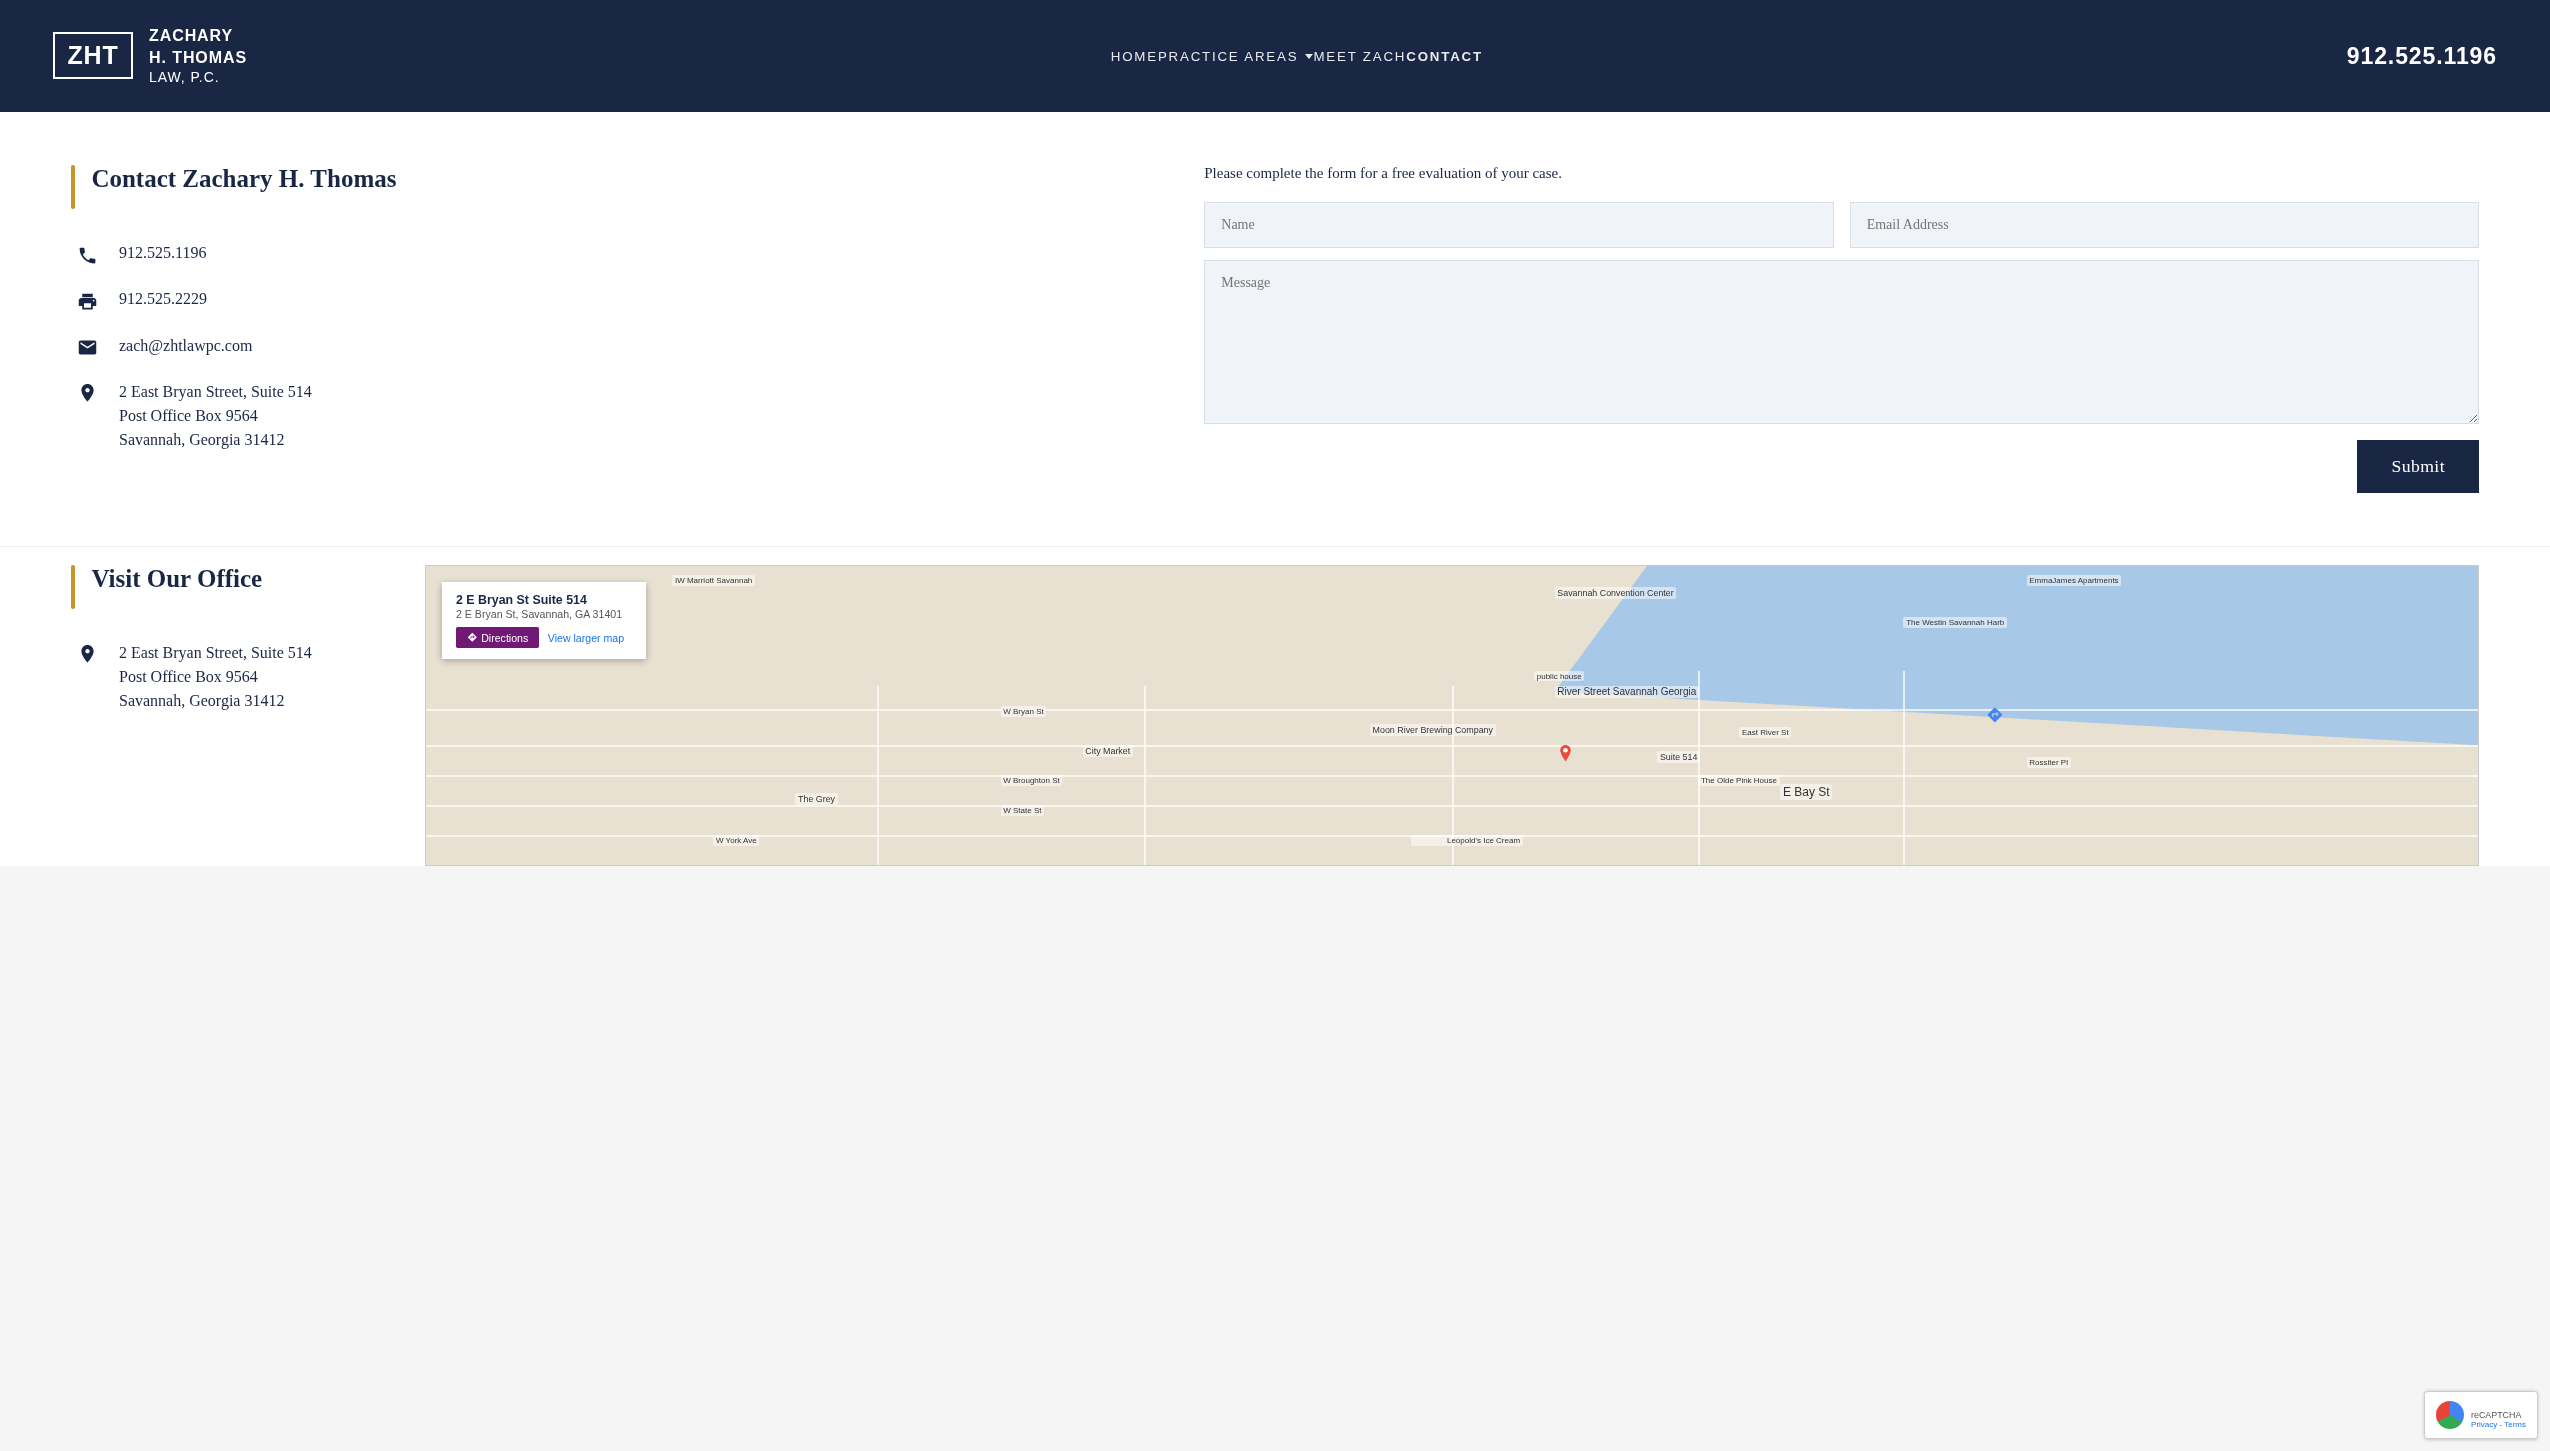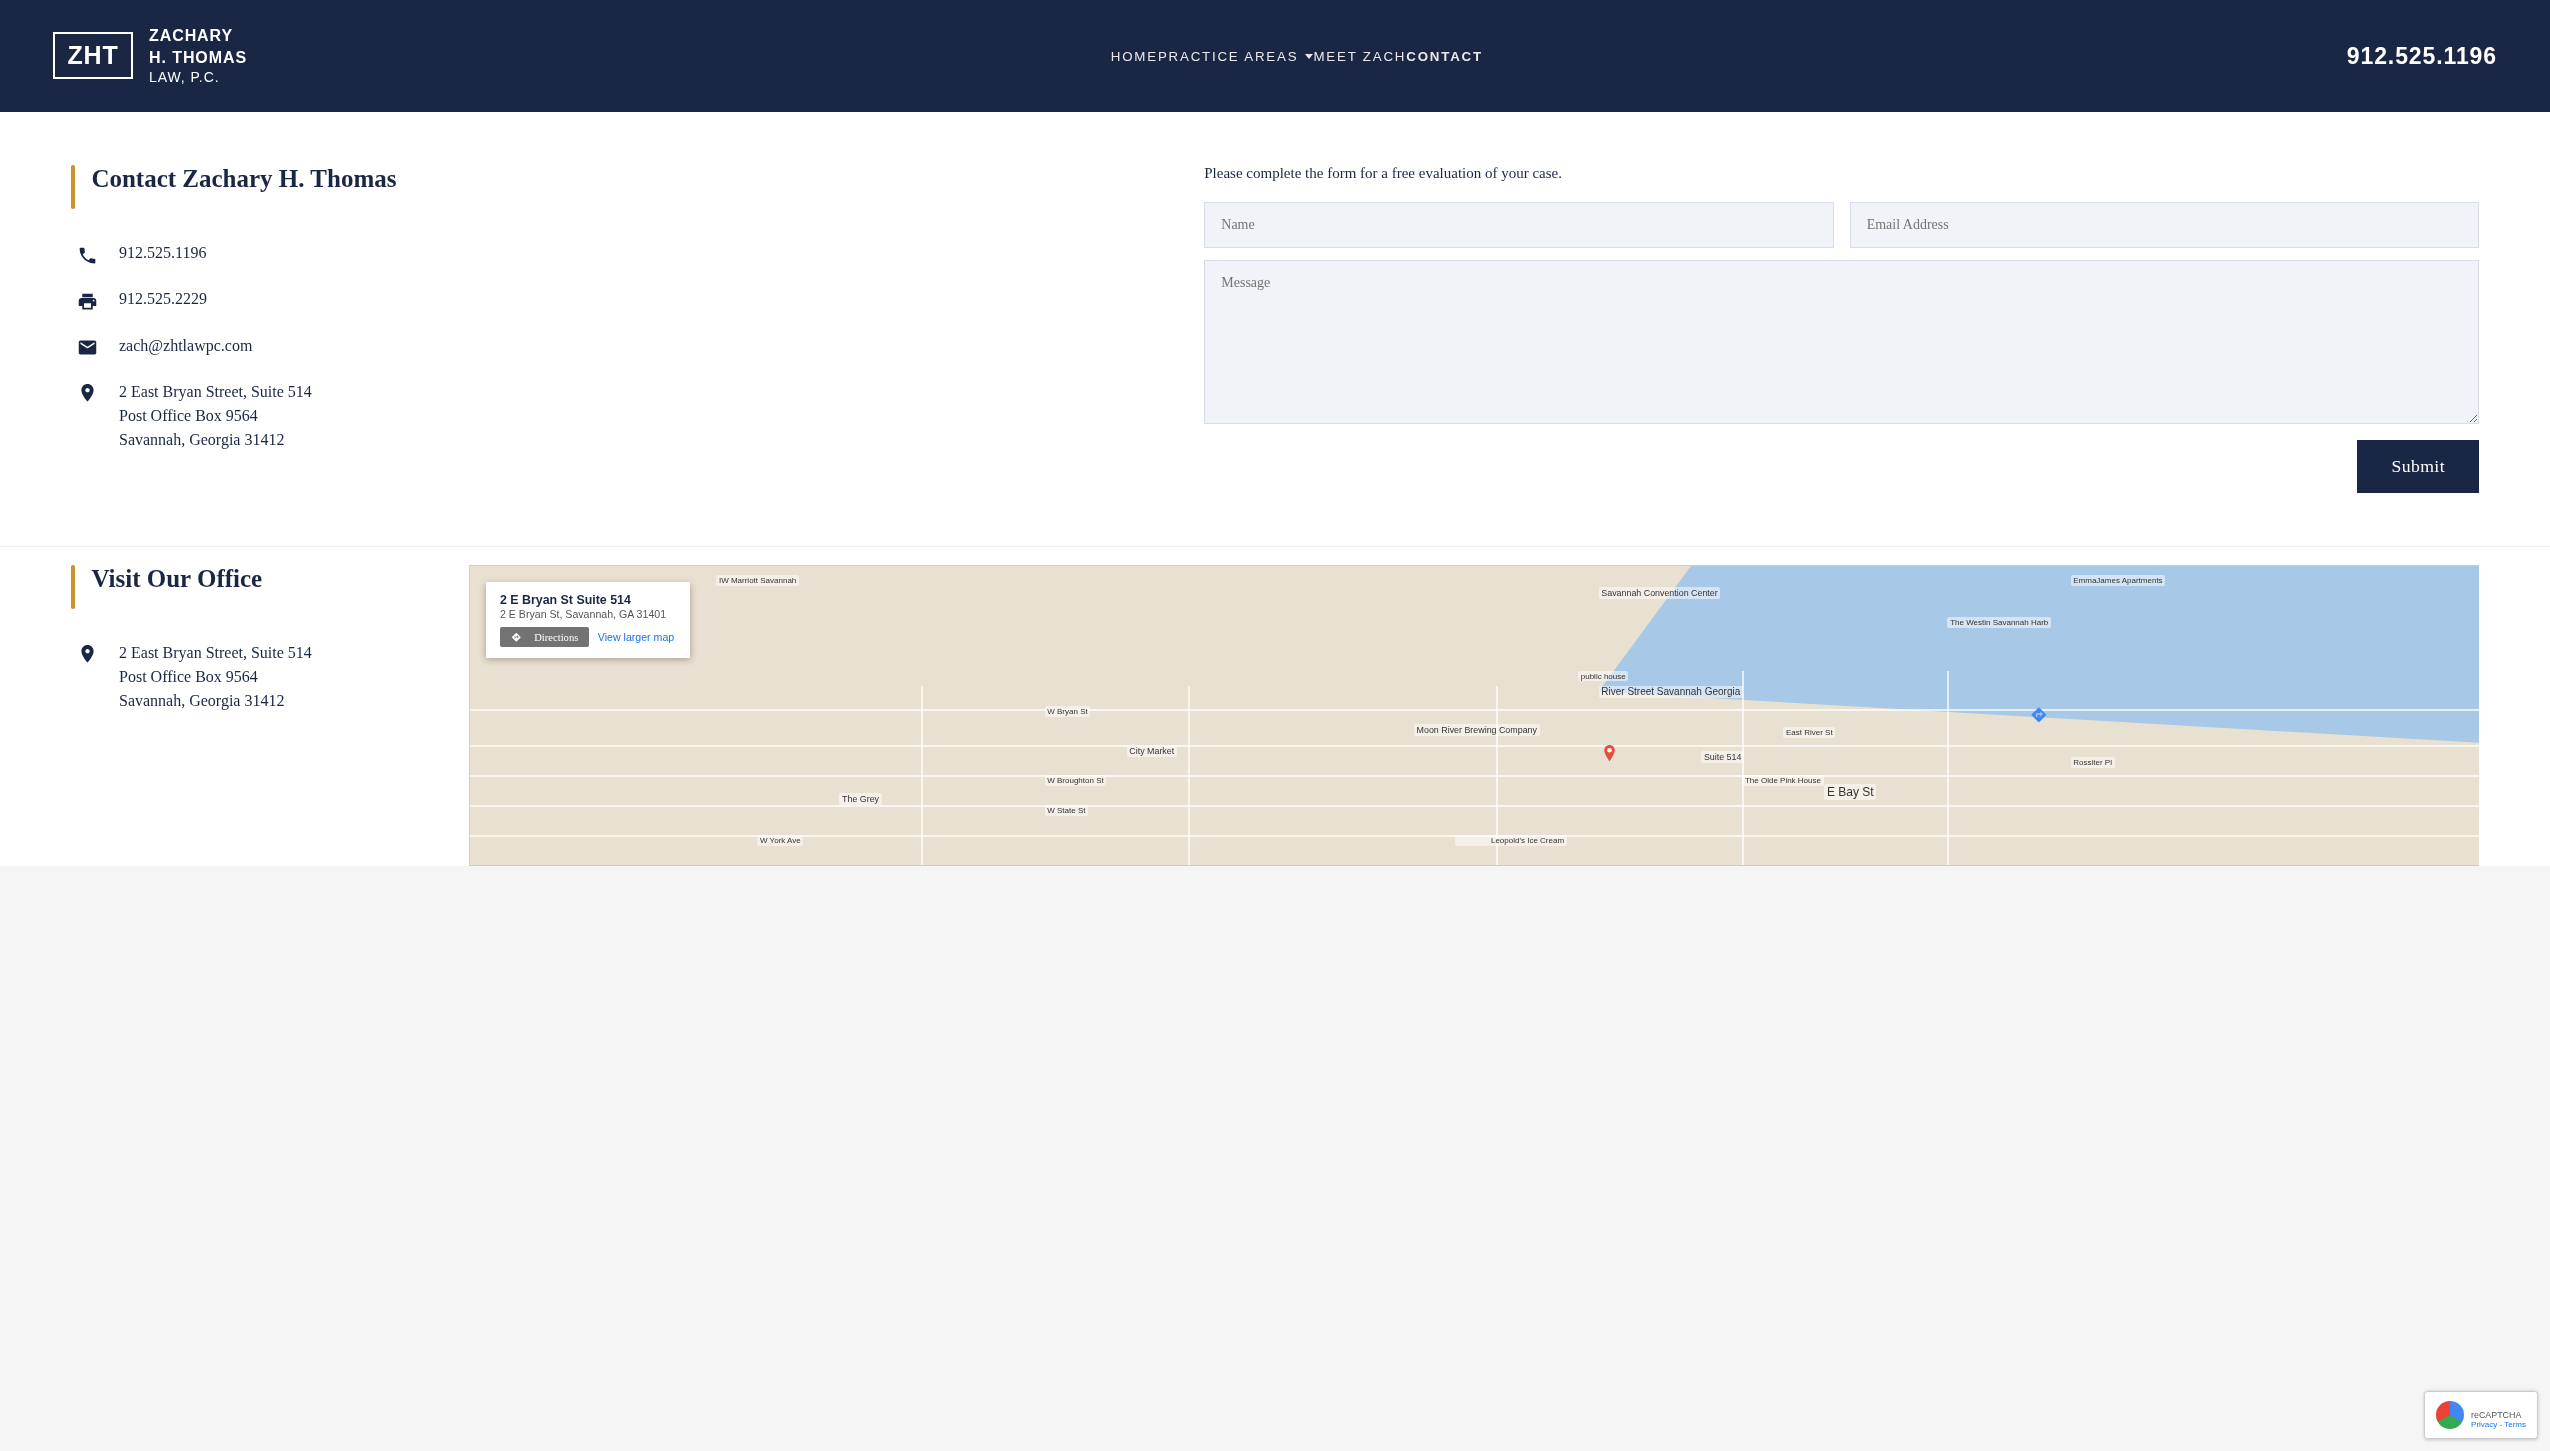--- a/index.html
+++ b/index.html
@@ -205,21 +205,20 @@
     }
 
     
     .map-container {
       width: 100%;
       height: 301px;
       background: #e8e0d0;
       position: relative;
       overflow: hidden;
       border: 0.9px solid #ccc;
-      margin-left: 44px;
     }
 
     
     .map-popup {
       position: absolute;
       top: 16px;
       left: 16px;
       background: #fff;
       padding: 10.6px 14px;
       box-shadow: 0 1.8px 7px rgba(0,0,0,0.3);
@@ -238,31 +237,31 @@
       color: #555;
       font-family: Arial, sans-serif;
     }
     .map-popup-actions {
       display: flex;
       align-items: center;
       gap: 8.9px;
       margin-top: 7px;
     }
     .map-directions-btn {
-      background: #737373;
+      background: #701a75;
       color: #fff;
       border: none;
       padding: 4.4px 10.6px;
       font-size: 10.6px;
-      font-family: Liberation Serif, serif;
+      font-family: Liberation Sans, sans-serif;
       cursor: pointer;
       border-radius: 1.8px;
       display: flex;
       align-items: center;
-      gap: 13px;
+      gap: 4px;
     }
     .map-view-larger {
       font-size: 10.6px;
       color: #1a73e8;
       font-family: Arial, sans-serif;
       text-decoration: none;
       cursor: pointer;
     }
 
     

